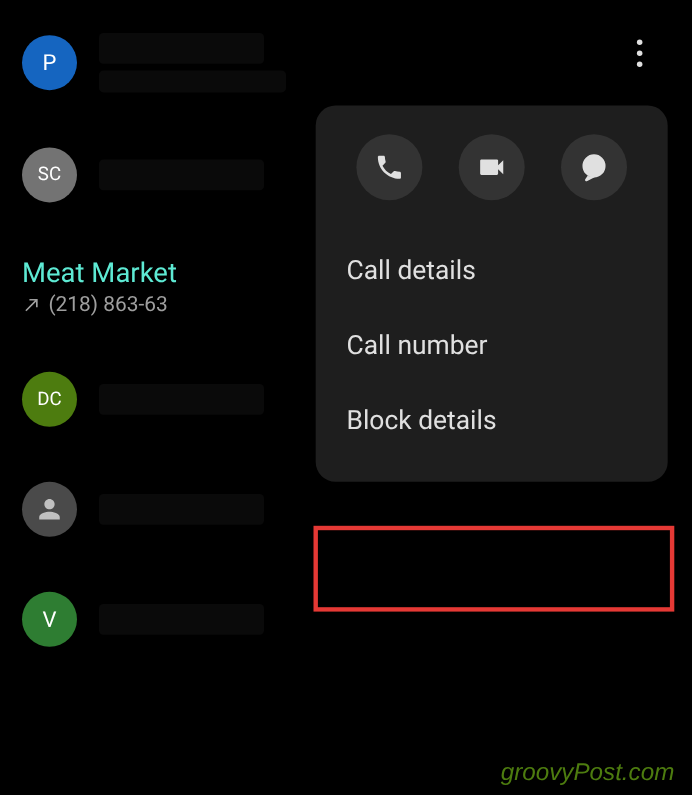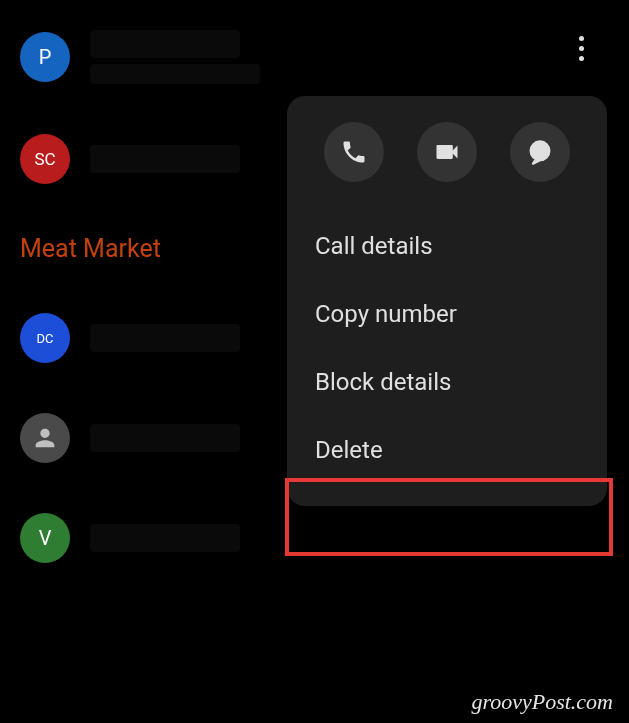--- a/index.html
+++ b/index.html
@@ -39,37 +39,37 @@
       border-radius: 50%;
       display: flex;
       align-items: center;
       justify-content: center;
       color: #fff;
       font-size: 20px;
       font-weight: 400;
       flex-shrink: 0;
     }
     .avatar-p { background: #1565c0; }
-    .avatar-sc { background: #b91c1c; font-size: 17px; }
+    .avatar-sc { background: #737373; font-size: 17px; }
     .avatar-mm { background: #c62828; font-size: 17px; }
-    .avatar-dc { background: #1d4ed8; font-size: 13px; }
+    .avatar-dc { background: #4d7c0f; font-size: 17px; }
     .avatar-default { background: #4a4a4a; }
     .avatar-v { background: #2e7d32; }
     .avatar-default svg {
       width: 28px;
       height: 28px;
       fill: #c0c0c0;
     }
     .call-details {
       display: flex;
       flex-direction: column;
       gap: 2px;
     }
     .contact-name {
-      color: #c2410c;
+      color: #5eead4;
       font-size: 25px;
       font-weight: 400;
     }
     .call-number {
       display: flex;
       align-items: center;
       gap: 6px;
       color: #9e9e9e;
       font-size: 19px;
     }
@@ -160,23 +160,23 @@
       pointer-events: none;
       top: 478px;
       right: 16px;
       width: 328px;
       height: 78px;
     }
     .watermark {
       position: absolute;
       bottom: 8px;
       right: 16px;
-      color: #e5e5e5;
+      color: #4d7c0f;
       font-size: 22px;
-      font-family: Liberation Serif, serif;
+      font-family: Liberation Sans, sans-serif;
       font-style: italic;
     }
   </style>
 </head>
 <body>
 
 <div class="container">
   <div class="more-button">
     <div class="more-icon">
       <span></span>
@@ -197,20 +197,26 @@
     <div class="call-item">
       <div class="avatar avatar-sc">SC</div>
       <div class="call-details">
         <div class="redacted redacted-name"></div>
       </div>
     </div>
 
     <div class="call-item">
       <div class="call-details">
         <div class="contact-name">Meat Market</div>
+        <div class="call-number">
+          <svg class="call-type-icon" viewBox="0 0 24 24" fill="#9e9e9e">
+            <path d="M9 5v2h6.59L4 18.59 5.41 20 17 8.41V15h2V5H9z"></path>
+          </svg>
+          <span>(218) 863-63</span>
+        </div>
       </div>
     </div>
 
     <div class="call-item">
       <div class="avatar avatar-dc">DC</div>
       <div class="call-details">
         <div class="redacted redacted-name"></div>
       </div>
     </div>
 
@@ -249,22 +255,21 @@
         <svg viewBox="0 0 24 24" fill="none" stroke="#e0e0e0" stroke-width="2">
           <circle cx="12" cy="11" r="8"></circle>
           <path d="M8 19l-2 3 6-3" stroke-linejoin="round"></path>
           <line x1="8" y1="9" x2="16" y2="9"></line>
           <line x1="8" y1="13" x2="13" y2="13"></line>
         </svg>
       </div>
     </div>
     <div class="menu-items">
       <div class="menu-item">Call details</div>
-      <div class="menu-item">Copy number</div>
+      <div class="menu-item">Call number</div>
       <div class="menu-item">Block details</div>
-      <div class="menu-item">Delete</div>
     </div>
   </div>
 
   <div class="highlight-box"></div>
 
   <div class="watermark">groovyPost.com</div>
 </div>
 
 </body></html>

